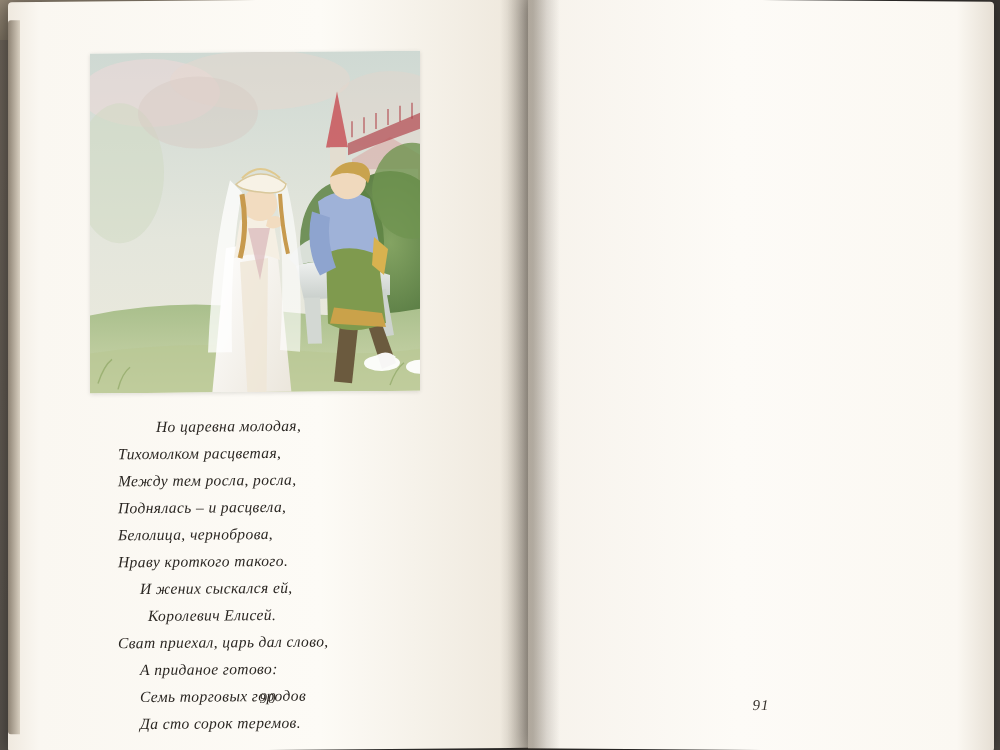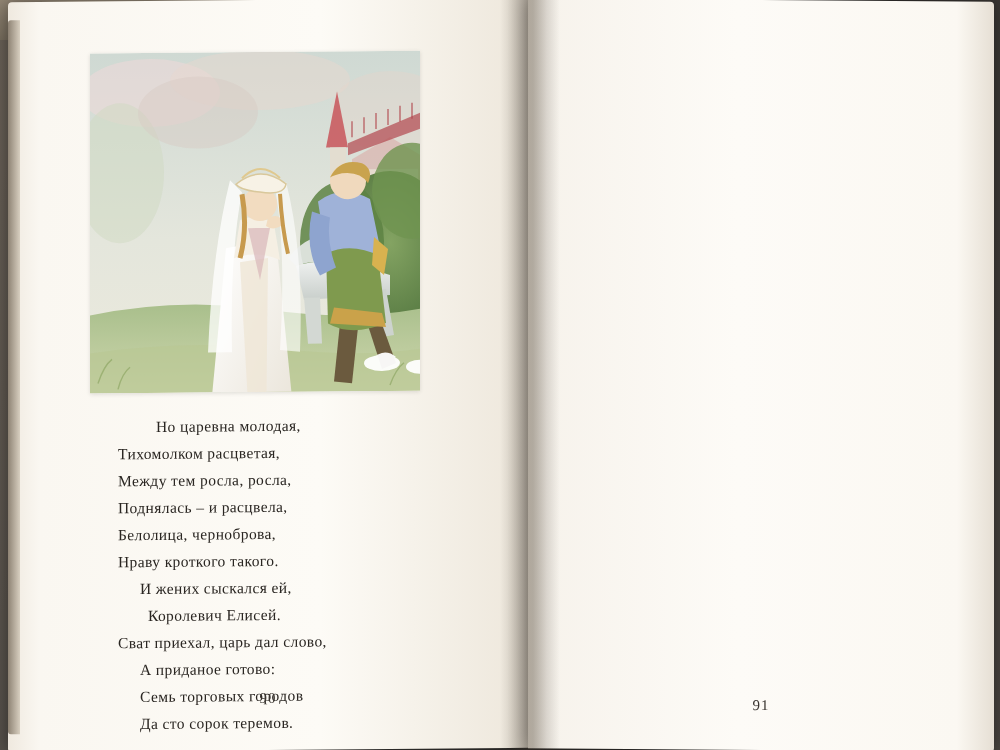--- a/index.html
+++ b/index.html
@@ -21,21 +21,21 @@
     background:linear-gradient(180deg,#9a8d7a,#7a705f);
     opacity:.85;
   }
   .backdrop:after{
     content:"";position:absolute;left:300px;top:0;width:260px;height:26px;
     background:linear-gradient(180deg,#c9bba4,#a79880);
     opacity:.8;
   }
 
   
-  .book{position:absolute;left:0;top:0;width:794px;height:750px;}
+  .book{position:absolute;left:0;top:0;width:794px;height:750px;font-style:italic;}
 
   .page{
     position:absolute;top:0;bottom:0;
     background:#f6f3ec;
   }
   .page.left{
     left:8px;width:520px;
     border-radius:4px 0 0 4px;
     background:
       linear-gradient(90deg,#efe9df 0%,#faf7f1 6%,#fdfbf6 60%,#efe9de 96%,#d9d2c6 100%);

